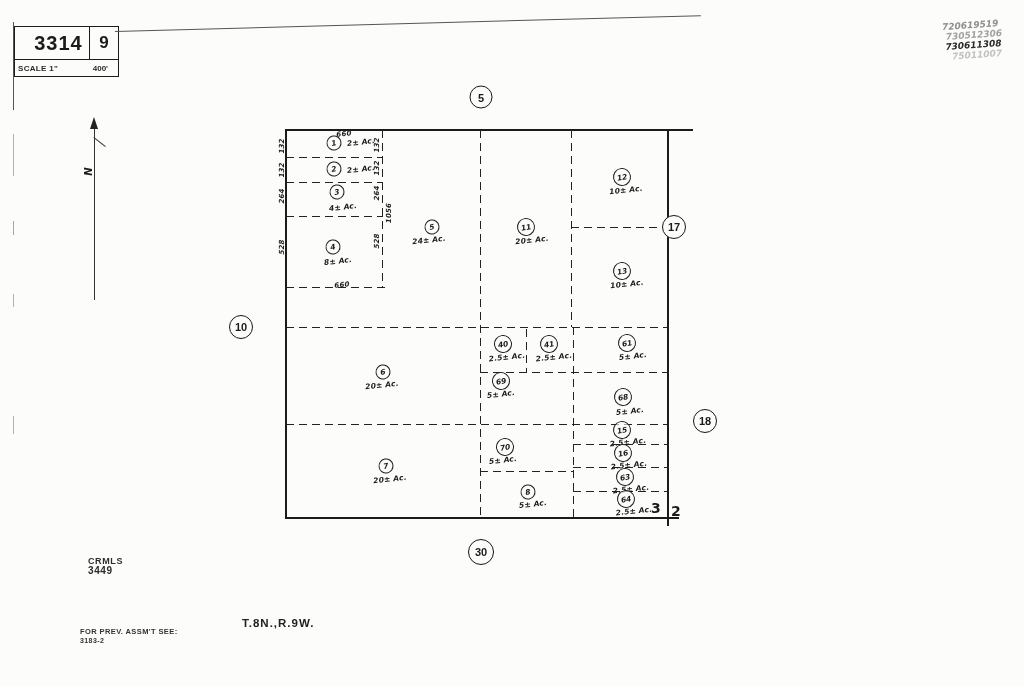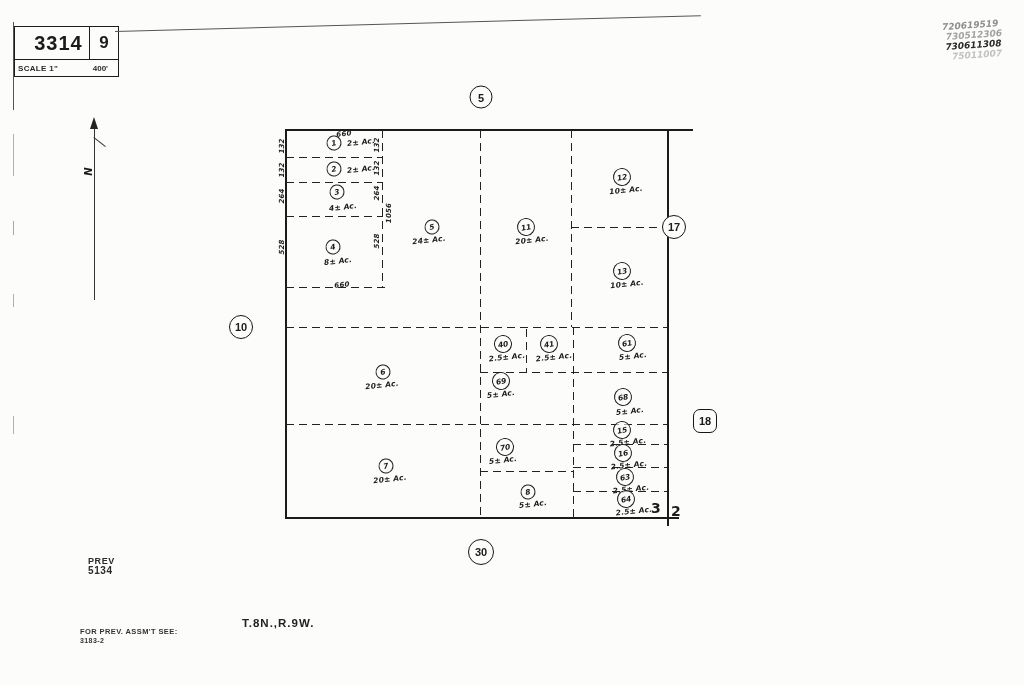--- a/index.html
+++ b/index.html
@@ -176,30 +176,30 @@
       <div class="dim" style="left: 377px; top: 193px;">264</div>
       <div class="dim" style="left: 389px; top: 213px;">1056</div>
       <div class="dim" style="left: 377px; top: 241px;">528</div>
       <div class="dim flat" style="left: 342px; top: 285px;">660</div>
     </div>
 
   <div id="smarkers">
       <div class="smarker" style="width: 21px; height: 21px; left: 481px; top: 97px;">5</div>
       <div class="smarker" style="width: 22px; height: 22px; left: 241px; top: 327px;">10</div>
       <div class="smarker" style="width: 22px; height: 22px; left: 674px; top: 227px;">17</div>
-      <div class="smarker" style="width: 22px; height: 22px; left: 705px; top: 421px; border-radius: 7px;">18</div>
+      <div class="smarker" style="width: 22px; height: 22px; left: 705px; top: 421px;">18</div>
       <div class="smarker" style="width: 24px; height: 24px; left: 481px; top: 552px;">30</div>
     </div>
 
   <span class="abs cornernum" style="left:651px;top:500px;">3</span>
   <span class="abs cornernum" style="left:671px;top:503px;">2</span>
 
   <div class="abs codeblock">
-    <div>PREV</div>
-    <div style="font-size:10px;">5134</div>
+    <div>CRMLS</div>
+    <div style="font-size:10px;">3449</div>
   </div>
 
   <div class="abs prevblock">
     <div>FOR PREV. ASSM'T SEE:</div>
     <div style="font-size:7px;">3183-2</div>
   </div>
 
   <div class="abs township">T.8N.,R.9W.</div>
 
 

